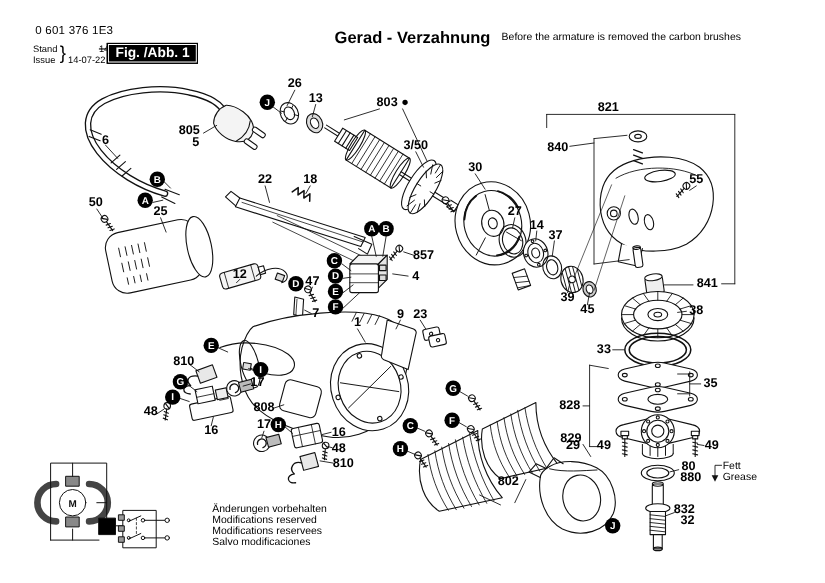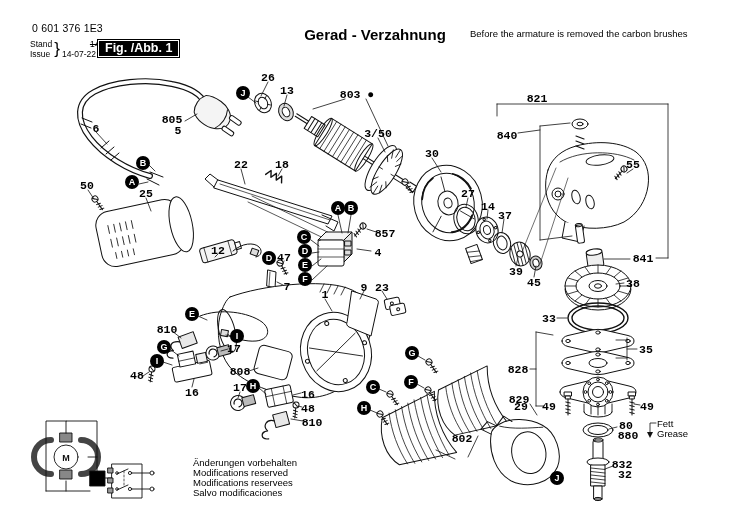--- a/index.html
+++ b/index.html
@@ -5,21 +5,21 @@
   * { margin:0; padding:0; box-sizing:border-box; }
   html,body { width:750px; height:530px; }
   body {
     position:relative; background:#fff; color:#000;
     font-family:"Liberation Sans", sans-serif; overflow:hidden;
   }
   #art { position:absolute; left:0; top:0; z-index:1; }
   #label-layer { position:absolute; left:0; top:0; width:750px; height:530px; z-index:2; pointer-events:none; }
   .plabel {
     position:absolute; transform:translate(-50%,-50%);
-    font-weight:bold; font-size:11.5px; white-space:nowrap; line-height:11px;font-family:Liberation Mono, monospace;
+    font-weight:bold; font-size:11.5px; white-space:nowrap; line-height:11px;
   }
   .callout {
     position:absolute; transform:translate(-50%,-50%);
     width:14px; height:14px; border-radius:50%;
     background:#000; color:#fff; font-weight:bold; font-size:9px;
     display:flex; align-items:center; justify-content:center; line-height:14px;
   }
   .abs { position:absolute; z-index:3; }
   .hdr-pn { font-size:10.5px; letter-spacing:.2px; }
   .rev { display:flex; gap:2px; font-size:8.5px; line-height:10px; }
@@ -29,21 +29,21 @@
   .strike { text-decoration:line-through;margin-left:28px; }
   .figbox {
     background:#000; color:#fff; font-weight:bold; font-size:12.5px;
     padding:1px 7px 2px 7px; border:1px solid #000;
     box-shadow: inset 0 0 0 1px #fff;
   }
   .title { left:0; width:750px; text-align:center; font-weight:bold; font-size:15px; }
   .notes { font-size:9.5px; line-height:12.5px; width:280px; }
   .notes .bullet { font-size:9px; }
   .notes .n-de2 { margin-left:12px; }
-  .notes .n-en { margin-left:18px; margin-top:4px; }
+  .notes .n-en { margin-left:4px; margin-top:4px; }
   .notes .n-en2 { margin-left:18px; }
   .footer { font-size:9.5px; line-height:10px; }
   .grease { font-size:9.5px; line-height:10px; }
 </style>
 </head>
 <body>
 
 <svg id="art" width="750" height="530" viewBox="0 0 750 530" stroke="#111" fill="none" stroke-width="1" stroke-linecap="round" stroke-linejoin="round">
   <defs>
     <g id="screw">
@@ -466,21 +466,21 @@
     <div class="plabel" style="left: 240px; top: 387px;">17</div>
     <div class="plabel" style="left: 308px; top: 394px;">16</div>
     <div class="plabel" style="left: 308px; top: 408px;">48</div>
     <div class="plabel" style="left: 312px; top: 422px;">810</div>
     <div class="plabel" style="left: 462px; top: 438px;">802</div>
     <div class="plabel" style="left: 468px; top: 193px;">27</div>
     <div class="plabel" style="left: 488px; top: 206px;">14</div>
     <div class="plabel" style="left: 505px; top: 215px;">37</div>
     <div class="plabel" style="left: 516px; top: 271px;">39</div>
     <div class="plabel" style="left: 534px; top: 282px;">45</div>
-    <div class="plabel" style="left: 537px; top: 98px; text-align: center;">821</div>
+    <div class="plabel" style="left: 553px; top: 98px; text-align: center;">821</div>
     <div class="plabel" style="left: 507px; top: 135px;">840</div>
     <div class="plabel" style="left: 633px; top: 164px;">55</div>
     <div class="plabel" style="left: 643px; top: 258px;">841</div>
     <div class="plabel" style="left: 633px; top: 283px;">38</div>
     <div class="plabel" style="left: 549px; top: 318px;">33</div>
     <div class="plabel" style="left: 646px; top: 349px;">35</div>
     <div class="plabel" style="left: 518px; top: 369px;">828</div>
     <div class="plabel" style="left: 519px; top: 399px;">829</div>
     <div class="plabel" style="left: 521px; top: 406px;">29</div>
     <div class="plabel" style="left: 549px; top: 406px;">49</div>

